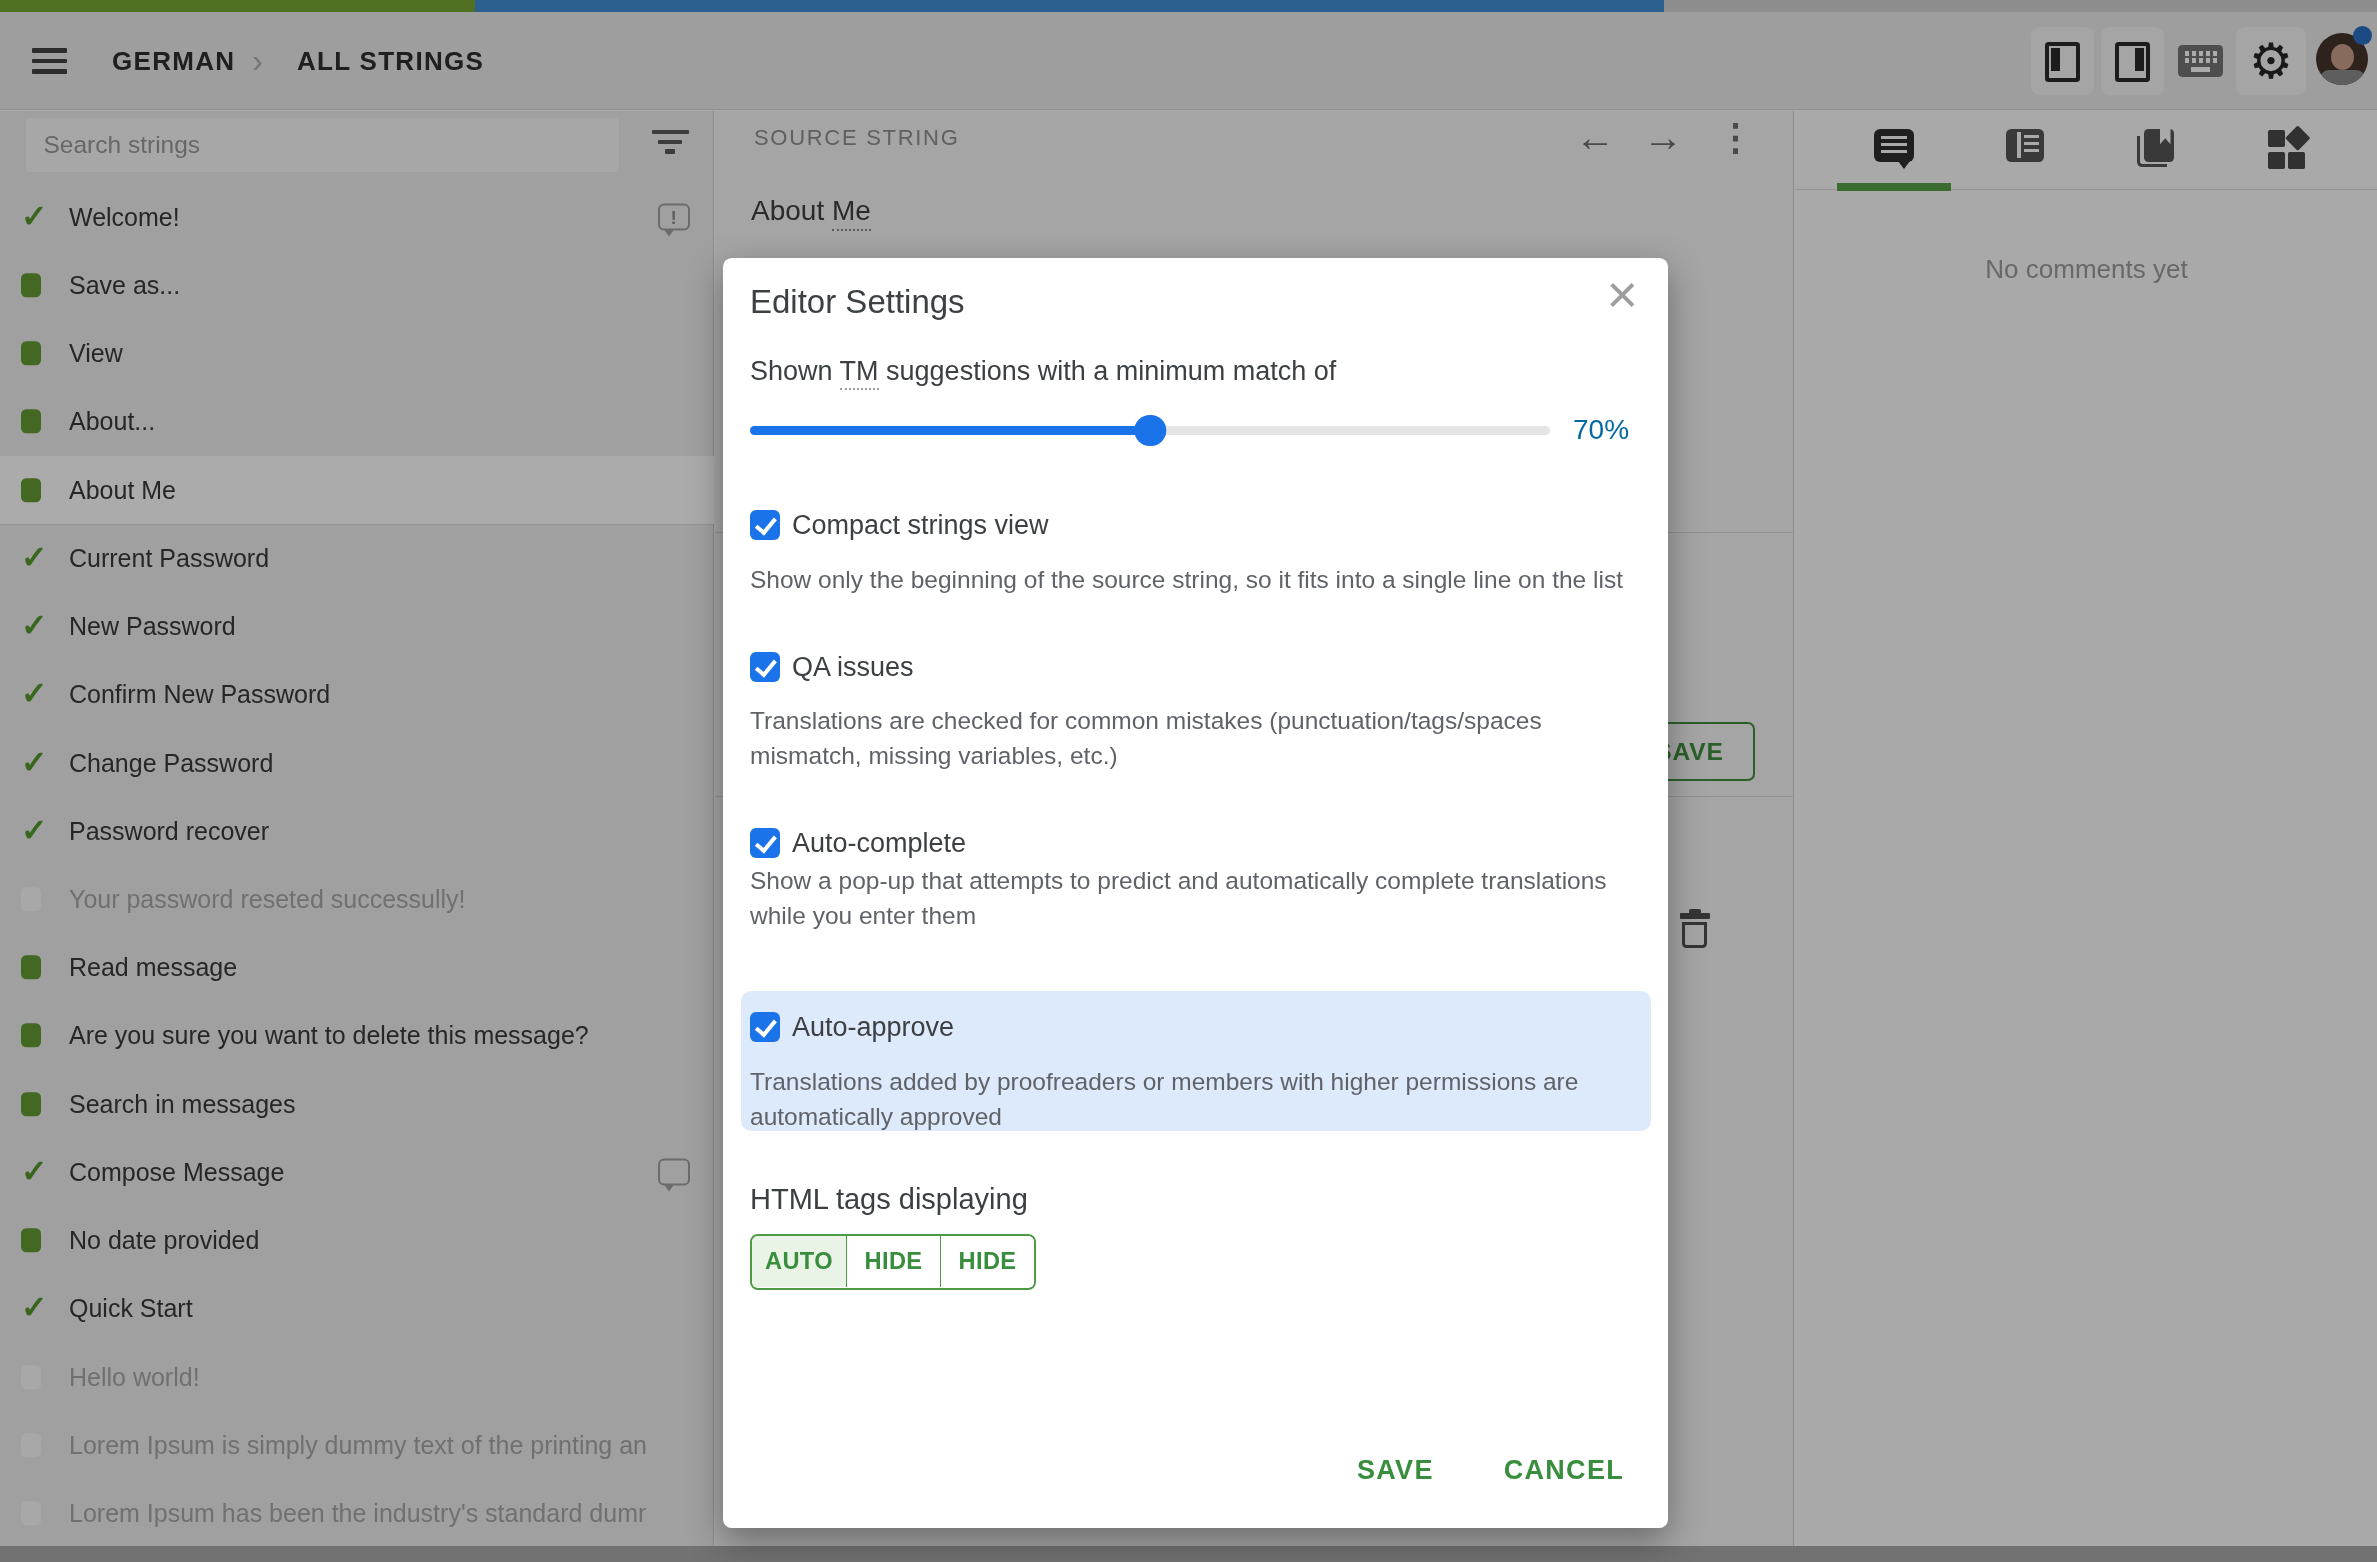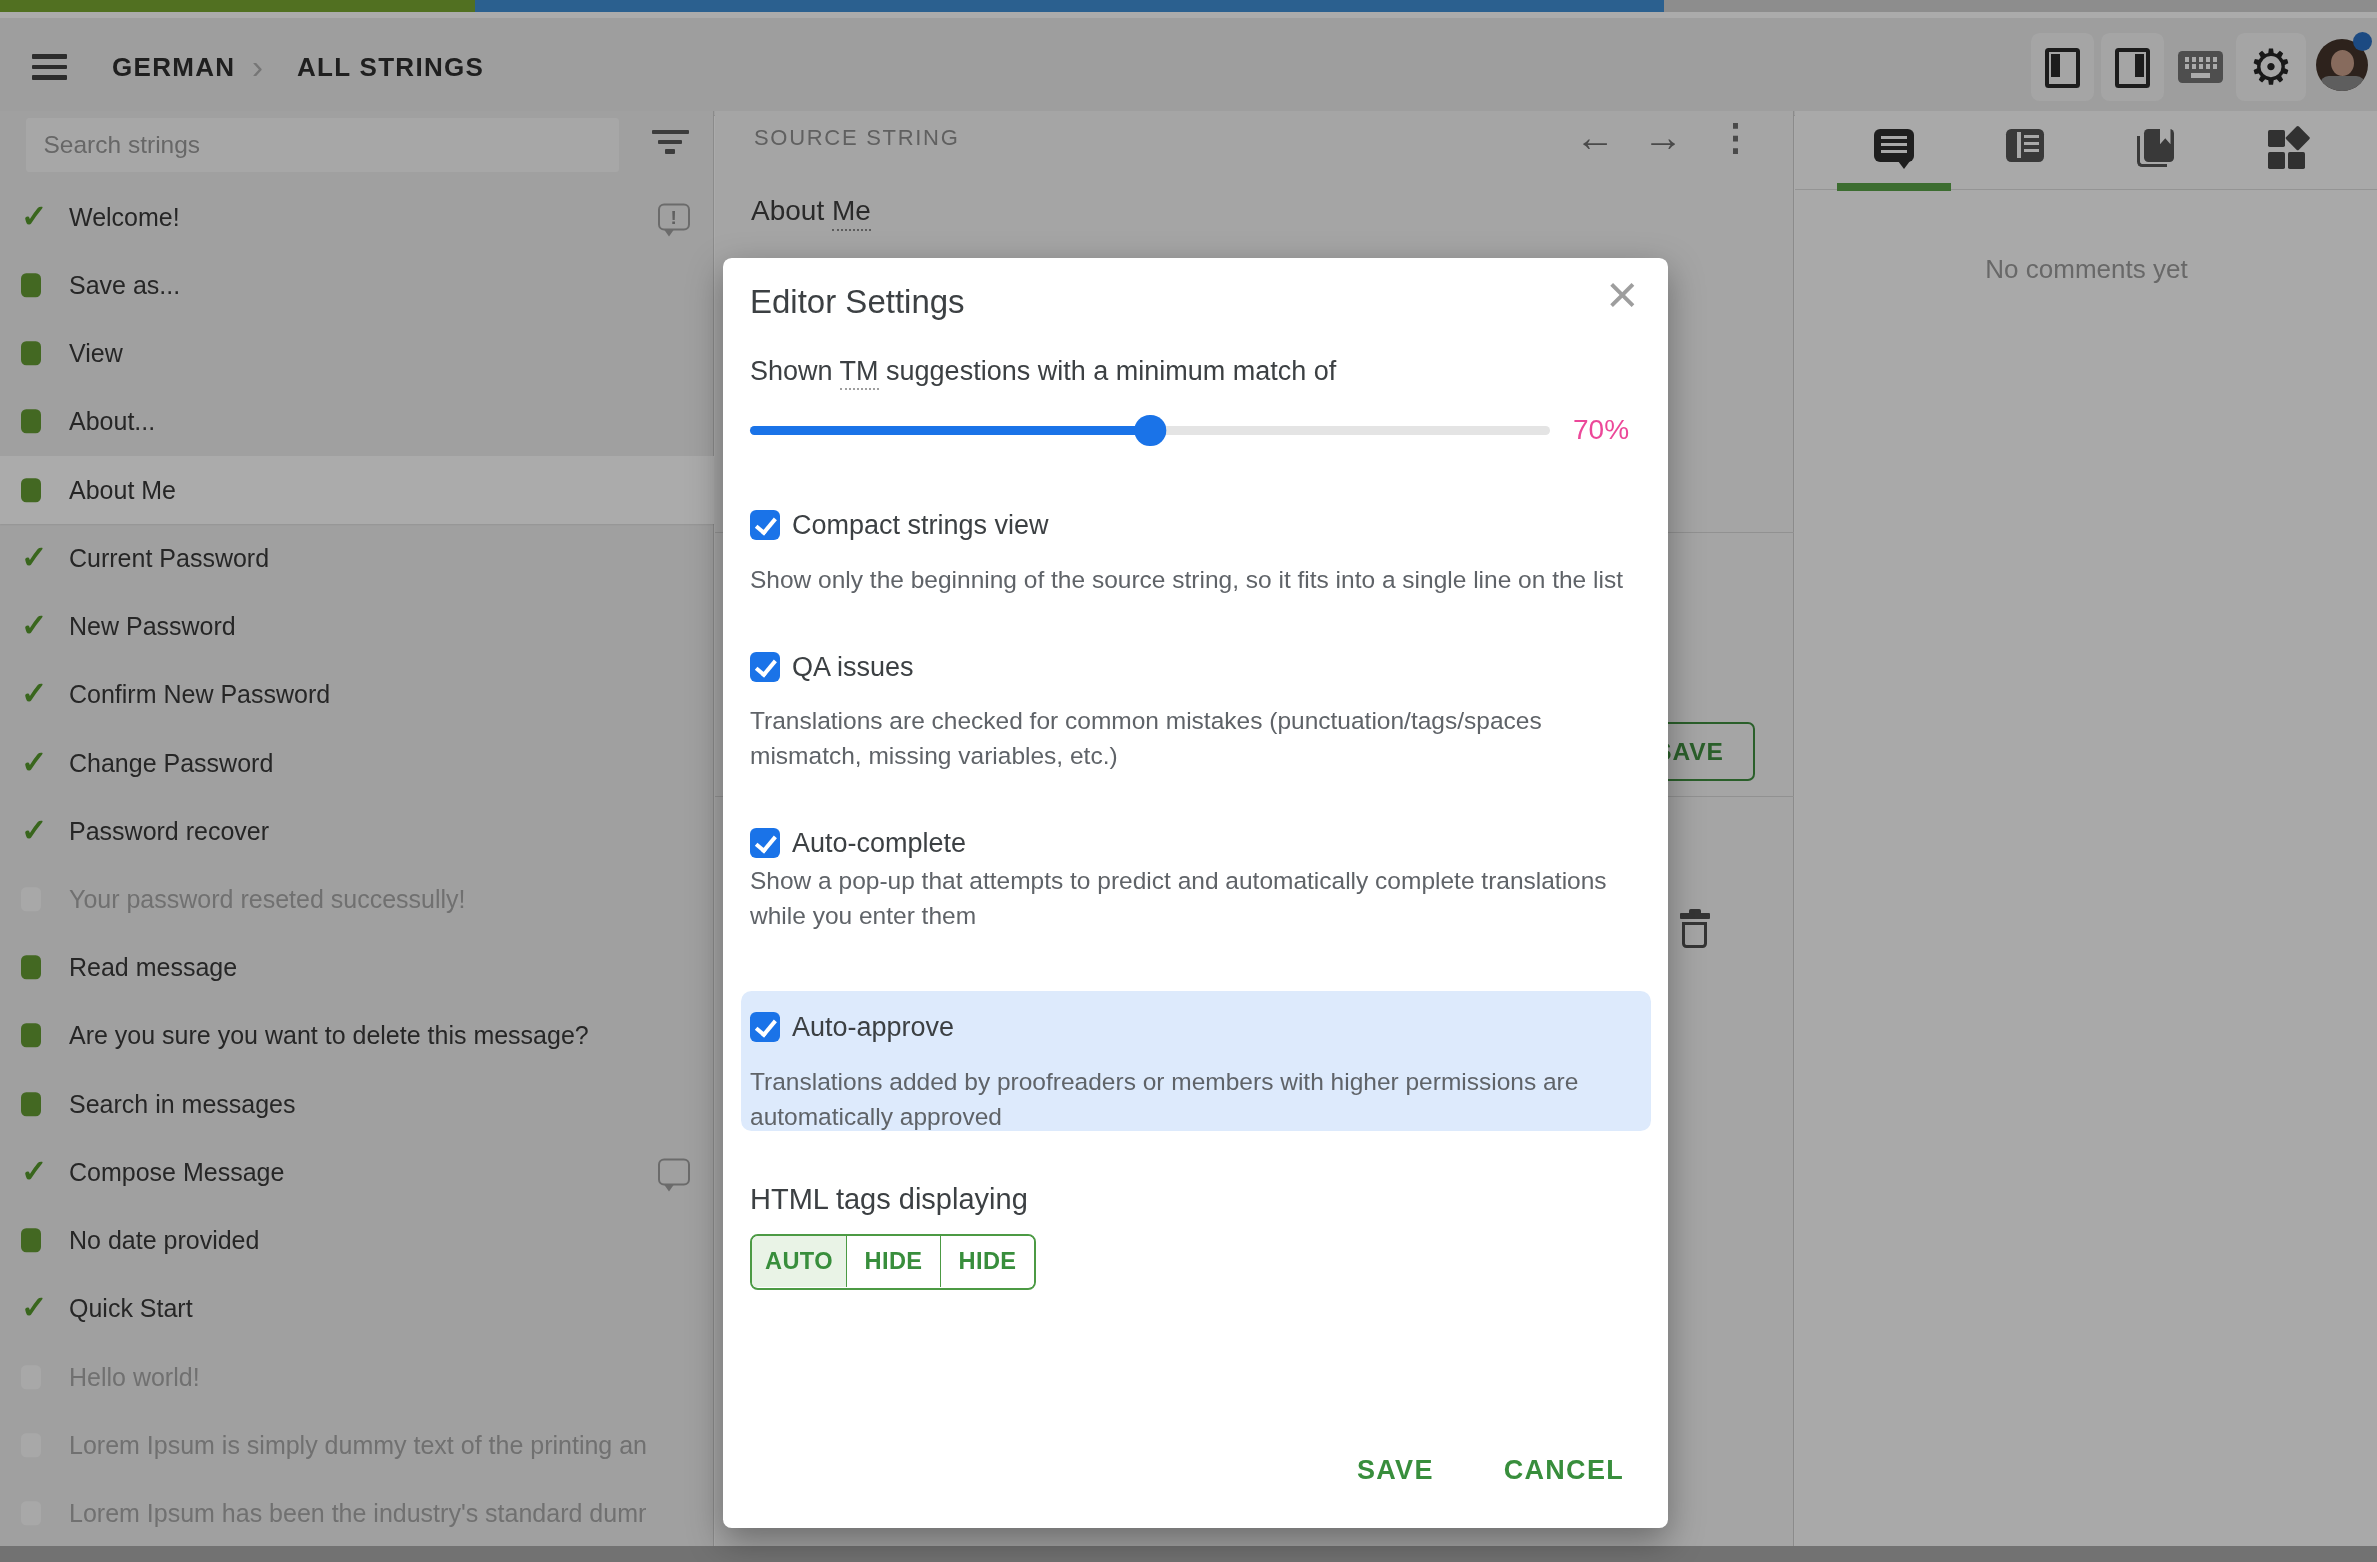--- a/index.html
+++ b/index.html
@@ -6,21 +6,21 @@
   html,body { width:2377px; height:1562px; overflow:hidden;
     font-family:"Liberation Sans", sans-serif; background:#fff; }
 
   
   #progress { position:absolute; left:0; top:0; width:2377px; height:12.2px; background:#d2d2d2; }
   #progress .seg-green { position:absolute; left:0; top:0; height:12.2px; width:20%; background:#79a832; }
   #progress .seg-blue  { position:absolute; left:20%; top:0; height:12.2px; width:50%; background:#4190d6; }
 
   
   #topbar { position:absolute; left:0; top:12.2px; width:2377px; height:98px;
-    background:#ececec; border-bottom:0.9px solid #d6d6d6;margin-top:6px; }
+    background:#ececec; border-bottom:0.9px solid #d6d6d6; }
   .hamburger { position:absolute; left:31.5px; top:30px; width:35px; height:38px; cursor:pointer; }
   .hamburger i { display:block; width:35px; height:4.4px; background:#424242; margin-top:6.1px; border-radius:0.9px; }
   .crumb { position:absolute; top:0; height:98px; line-height:98px; font-size:26px;
     font-weight:700; letter-spacing:1.3px; color:#2f2f2f; }
   #crumb-german { left:112px; }
   #crumb-sep { left:252px; color:#b0b0b0; font-size:33px; font-weight:400; }
   #crumb-all { left:297px; }
   .tb-btn { position:absolute; top:15px; width:63px; height:68px; border-radius:8.7px;
     background:rgba(255,255,255,.55); }
   .panel-glyph { position:absolute; left:14px; top:15px; width:35px; height:40px;
@@ -141,21 +141,21 @@
   #modal-close { position:absolute; right:30px; top:8.7px; font-size:54px; color:#9e9e9e; cursor:pointer;
     font-weight:400; line-height:1; }
   #tm-row-label { position:absolute; left:27px; top:98px; font-size:27px; color:#3c4043; }
   .tm-term { border-bottom:2.6px dotted #9e9e9e; padding-bottom:1.7px;text-align:right; }
 
   #slider { position:absolute; left:27px; top:168px; width:800px; height:8.7px;
     background:#e4e4e4; border-radius:4.4px; cursor:pointer; }
   #slider .fill { position:absolute; left:0; top:0; height:8.7px; background:#1a73e8; border-radius:4.4px; }
   #slider .thumb { position:absolute; top:-11.4px; width:31.5px; height:31.5px; border-radius:50%;
     background:#1a73e8; transform:translateX(-15.7px); cursor:grab; }
-  #slider-value { position:absolute; left:850px; top:156px; font-size:28px; color:#ec4899; }
+  #slider-value { position:absolute; left:850px; top:156px; font-size:28px; color:#0369a1; }
 
   .cb { position:absolute; left:27px; width:30px; height:30px; background:#1a73e8; border-radius:6.1px; cursor:pointer; }
   .cb:after { content:""; position:absolute; left:9.6px; top:3.5px; width:7.9px; height:15.7px;
     border:solid #fff; border-width:0 4.4px 4.4px 0; transform:rotate(40deg); }
   .set-label { position:absolute; left:69px; font-size:27px; color:#3c4043; cursor:default; }
   .set-desc { position:absolute; left:27px; width:875px; font-size:24.5px; color:#5f6368; line-height:35px; }
 
   #cb-compact { top:252px; } #lbl-compact { top:252px; } #desc-compact { top:304px; }
   #cb-qa { top:394px; } #lbl-qa { top:394px; } #desc-qa { top:445px; }
   #cb-ac { top:570px; } #lbl-ac { top:570px; } #desc-ac { top:605px; }

